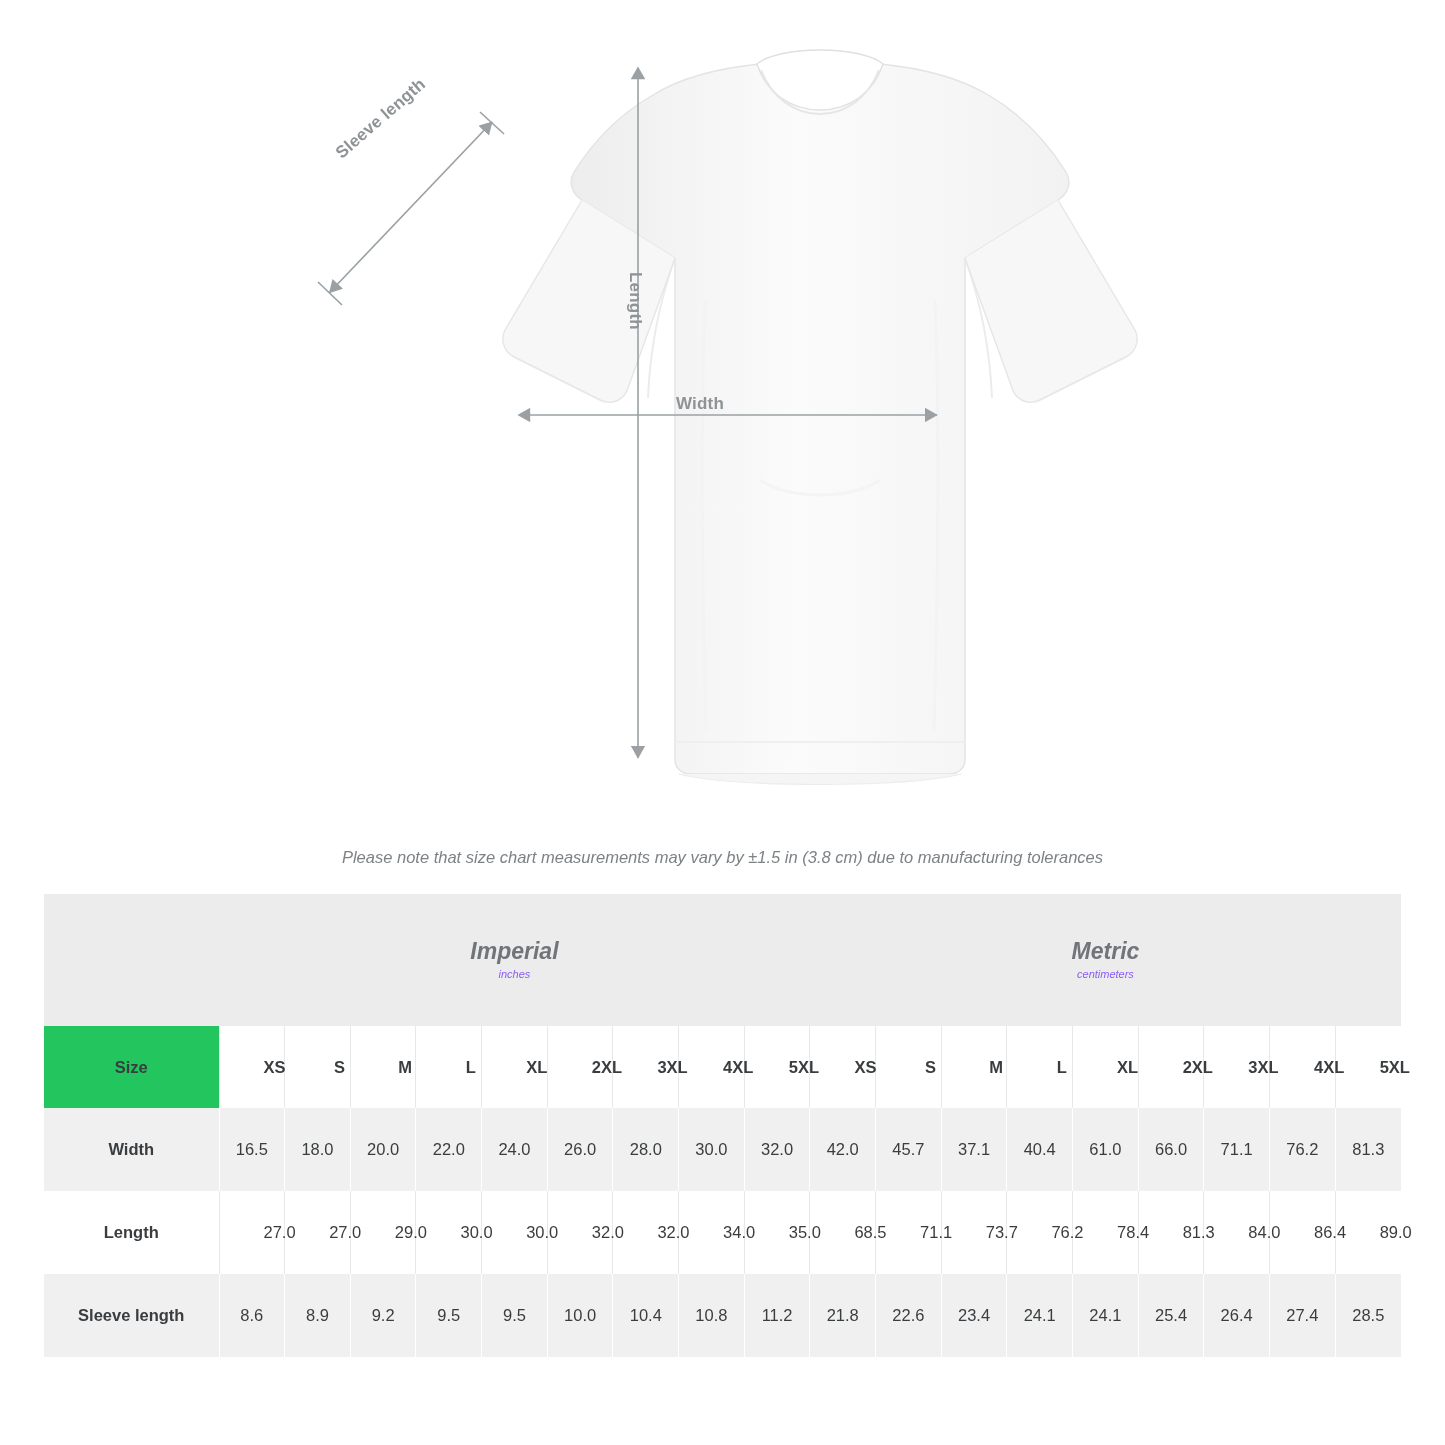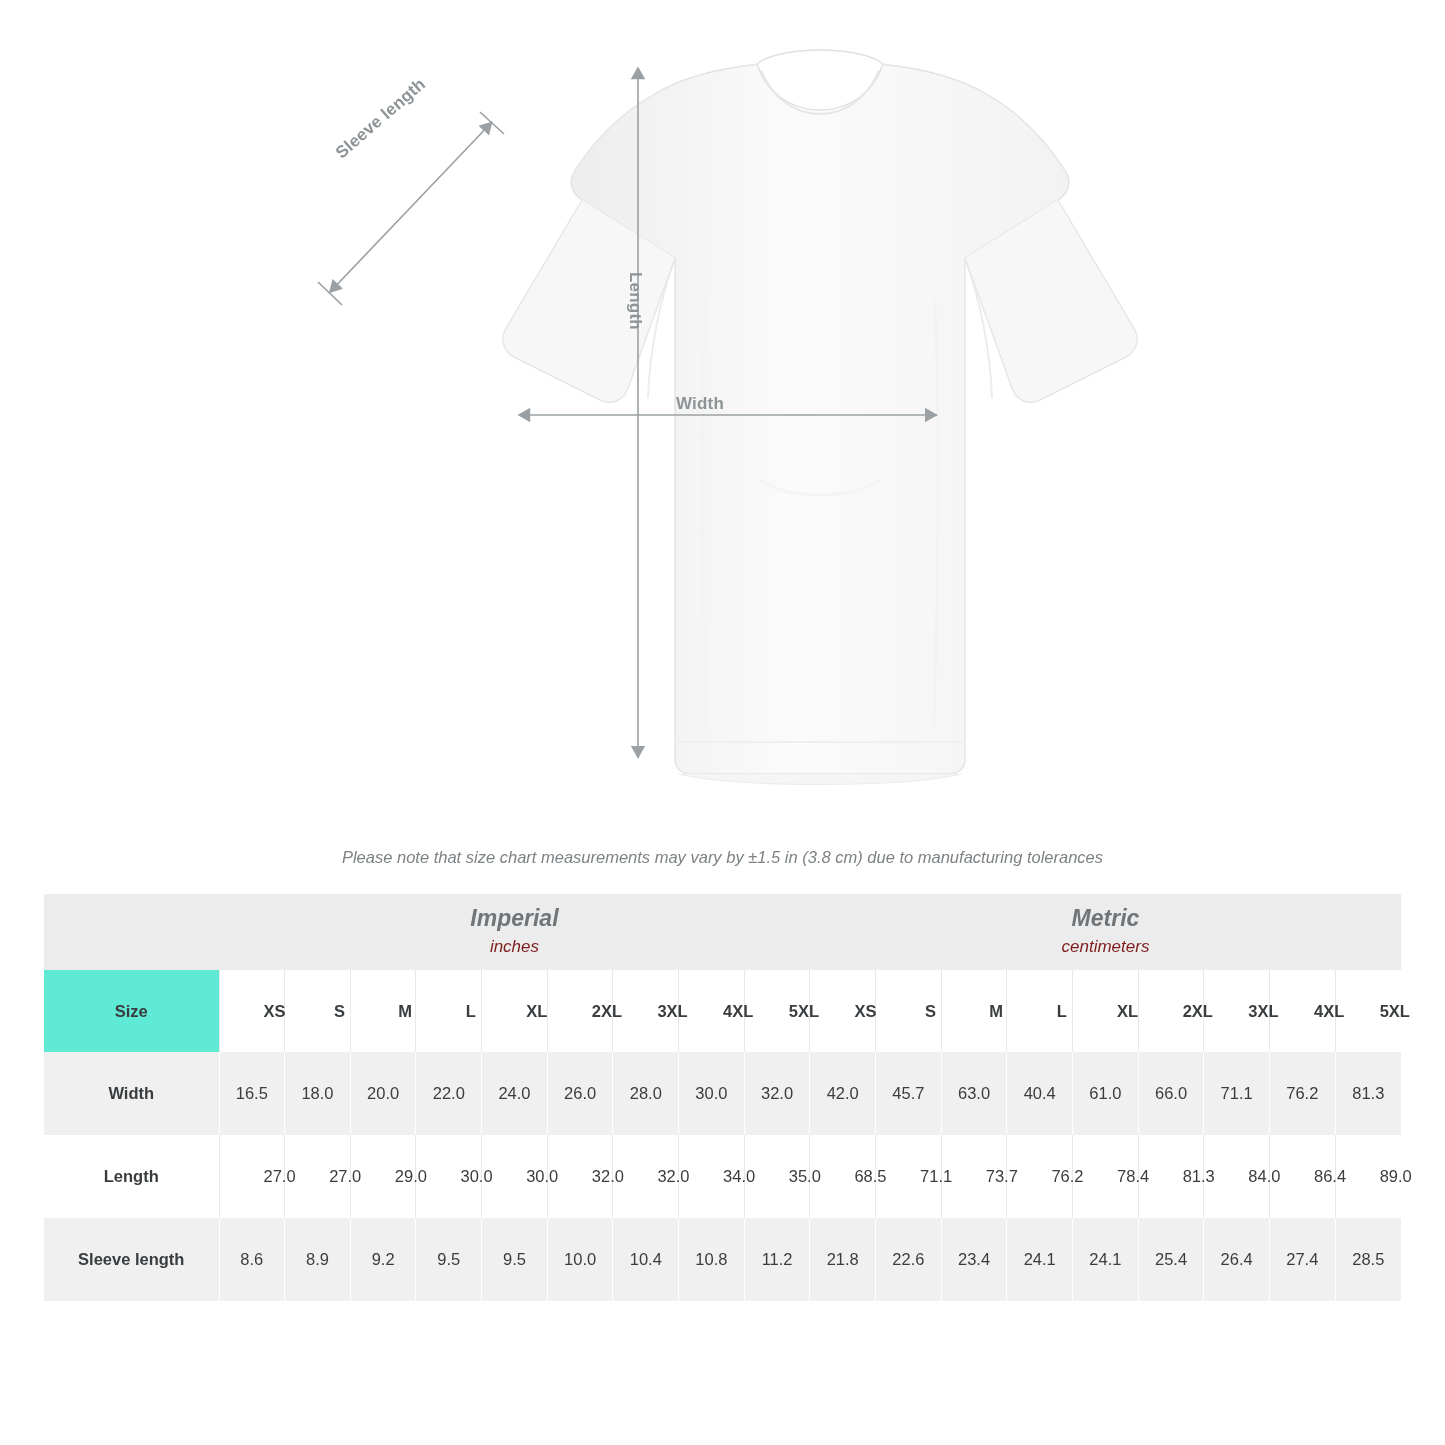--- a/index.html
+++ b/index.html
@@ -80,56 +80,56 @@
     border-collapse: collapse;
     width: 1357px;
     table-layout: fixed;
   }
   table.size-table td, table.size-table th {
     padding: 0;
     margin: 0;
   }
   .unit-band {
     background: #ececec;
-    height: 76px;
+    height: 132px;
     text-align: center;
     vertical-align: middle;
   }
   .unit-band.blank {
     background: #ececec;
   }
   .unit-name {
     font-size: 23px;
     font-style: italic;
     font-weight: bold;
     color: #6f7578;
     line-height: 1.25;
   }
   .unit-sub {
-    font-size: 17px;
+    font-size: 11px;
     font-style: italic;
-    color: #7f1d1d;
+    color: #8b5cf6;
     line-height: 1.6;
   }
 
   .row-head {
     font-weight: bold;
     font-size: 16.5px;
     color: #3a3d3f;
     text-align: center;
     vertical-align: middle;
   }
   .cell {
     text-align: center;
     vertical-align: middle;
     font-size: 16.5px;
     color: #3a3d3f;
   }
   tr.r-size td { height: 82px; background: #ffffff; }
-  tr.r-size td.row-head { background: #5eead4; }
+  tr.r-size td.row-head { background: #22c55e; }
   tr.r-width td { height: 83px; background: #f0f0f0; }
   tr.r-length td { height: 83px; background: #ffffff; }
   tr.r-sleeve td { height: 83px; background: #f0f0f0; }
 
   tr.r-size td.cell { font-weight: bold; }
 
   .vline {
     border-left: 1px solid #ffffff;
   }
   tr.r-size .vline, tr.r-length .vline {
@@ -260,21 +260,21 @@
           <td class="cell vline">18.0</td>
           <td class="cell vline">20.0</td>
           <td class="cell vline">22.0</td>
           <td class="cell vline">24.0</td>
           <td class="cell vline">26.0</td>
           <td class="cell vline">28.0</td>
           <td class="cell vline">30.0</td>
           <td class="cell vline">32.0</td>
           <td class="cell vline">42.0</td>
           <td class="cell vline">45.7</td>
-          <td class="cell vline">63.0</td>
+          <td class="cell vline">37.1</td>
           <td class="cell vline">40.4</td>
           <td class="cell vline">61.0</td>
           <td class="cell vline">66.0</td>
           <td class="cell vline">71.1</td>
           <td class="cell vline">76.2</td>
           <td class="cell vline">81.3</td>
         </tr>
         <tr class="r-length">
           <td class="row-head">Length</td>
           <td class="cell vline">27.0</td>

